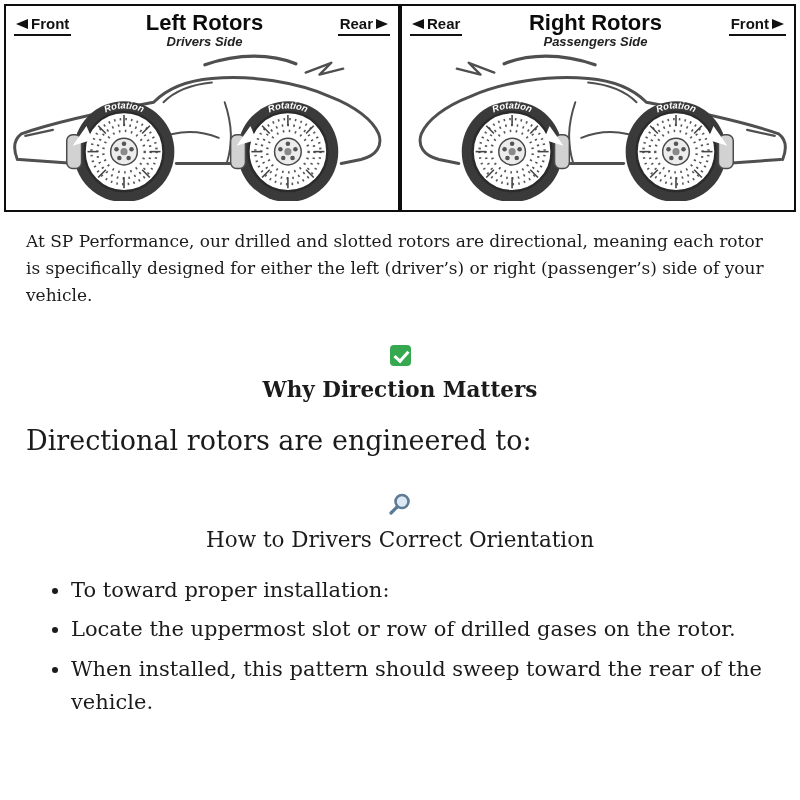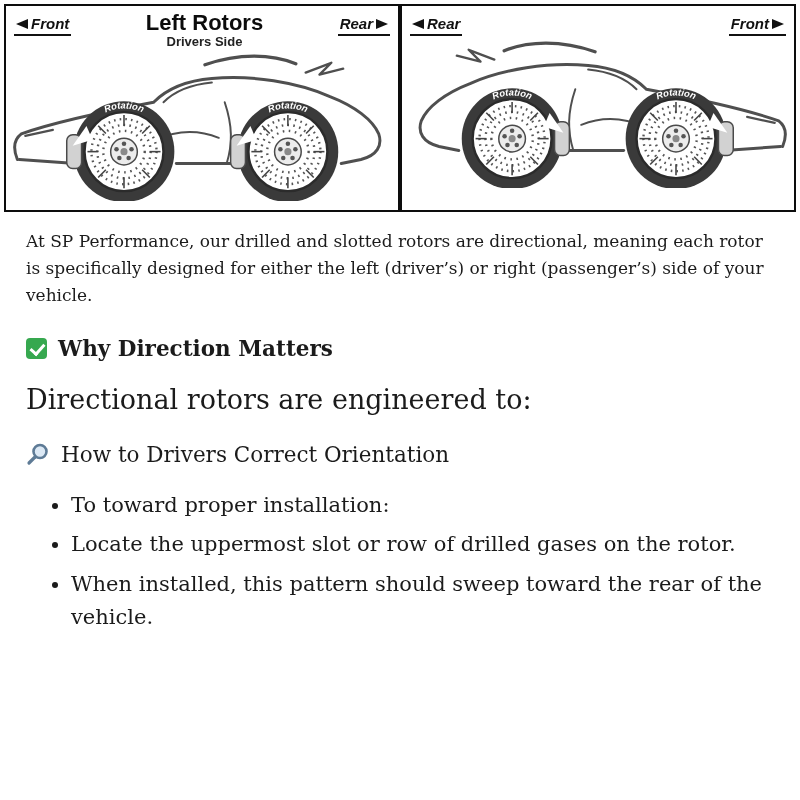--- a/index.html
+++ b/index.html
@@ -3,34 +3,34 @@
 <meta charset="utf-8">
 <style>
   html,body{margin:0;padding:0;background:#fff;}
   body{width:800px;height:800px;overflow:hidden;font-family:"DejaVu Serif",serif;color:#1b1b1b;}
 
   
   .diagram-row{display:flex;margin:4px 4px 0 4px;}
   .panel{flex:1;border:2.5px solid #0d0d0d;background:#fff;height:204px;position:relative;overflow:hidden;}
   .panel-header{display:flex;justify-content:space-between;align-items:flex-start;padding:5px 8px 0 8px;}
   .dir{display:flex;align-items:center;gap:3px;border-bottom:2.5px solid #111;padding:1px 2px 2px 2px;margin-top:3px;
-       font-family:"Liberation Sans",sans-serif;font-weight:bold;font-size:15px;color:#111;font-style:italic;}
+       font-family:"Liberation Sans",sans-serif;font-weight:bold;font-size:15px;color:#111;}
   .tri{width:0;height:0;border-top:5px solid transparent;border-bottom:5px solid transparent;}
   .tri-left{border-right:12px solid #111;}
   .tri-right{border-left:12px solid #111;}
   .title-block{text-align:center;line-height:1.05;}
   .panel-title{font-family:"Liberation Sans",sans-serif;font-weight:bold;font-size:22px;color:#0b0b0b;}
-  .panel-sub{font-family:"Liberation Sans",sans-serif;font-weight:bold;font-size:13px;color:#222;margin-top:1px;}
+  .panel-sub{font-family:"Liberation Sans",sans-serif;font-weight:bold;font-style:italic;font-size:13px;color:#222;margin-top:1px;}
   .car-svg{display:block;width:100%;height:156px;margin-top:-4px;}
   .rot-text{font-family:"Liberation Sans",sans-serif;font-size:9.5px;font-weight:bold;font-style:italic;fill:#fff;}
 
   
   .article{padding:0 26px;}
   .intro{margin-top:16px;font-size:17px;line-height:1.58;}
-  .sec-head{display:flex;align-items:center;gap:11px;margin-top:27px;font-size:21.5px;}
+  .sec-head{display:flex;align-items:center;gap:11px;margin-top:36px;font-size:21.5px;flex-direction:column;}
   .sec-head.bold{font-weight:bold;}
   .lead{margin-top:23px;font-size:27px;}
   ul.blist{margin:15px 0 0 0;padding-left:45px;}
   ul.blist li{font-size:21px;line-height:1.56;margin-bottom:7px;}
 
   
   .check-icon{width:21px;height:21px;background:#36a84f;border-radius:4px;position:relative;display:inline-block;flex:0 0 auto;}
   .check-icon::after{content:"";position:absolute;left:7px;top:3px;width:6px;height:11px;border:solid #fff;border-width:0 3px 3px 0;transform:rotate(42deg);}
 
   .mag-icon{flex:0 0 auto;display:inline-block;}
@@ -115,20 +115,24 @@
       </g>
     </svg>
   </div>
 
   <div class="panel">
     <div class="panel-header">
       <span class="dir">
         <span class="tri tri-left"></span>
         <span>Rear</span>
       </span>
+      <span class="title-block">
+        <div class="panel-title">Right Rotors</div>
+        <div class="panel-sub">Passengers Side</div>
+      </span>
       <span class="dir">
         <span>Front</span>
         <span class="tri tri-right"></span>
       </span>
     </div>
 
     <svg class="car-svg" viewBox="0 0 390 158">
       <defs>
         <g id="wheel-r">
           <circle r="51" fill="#3a3a3a"></circle>

